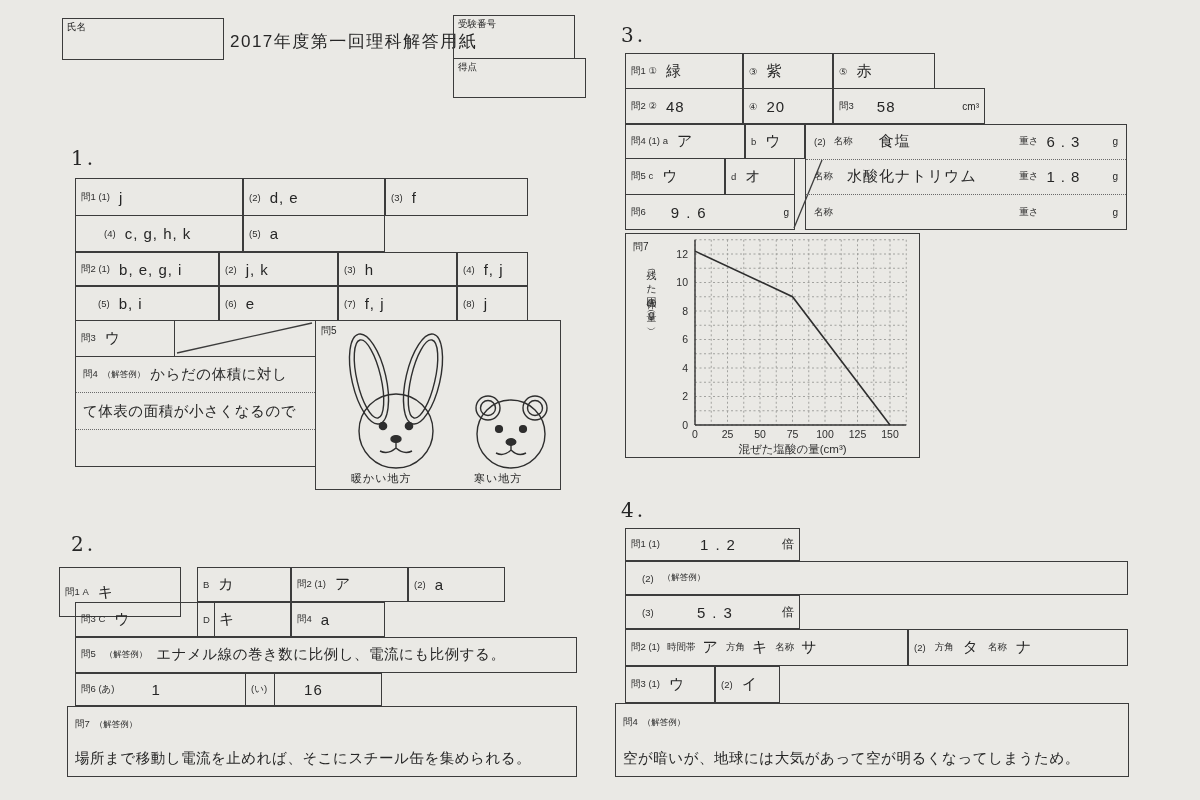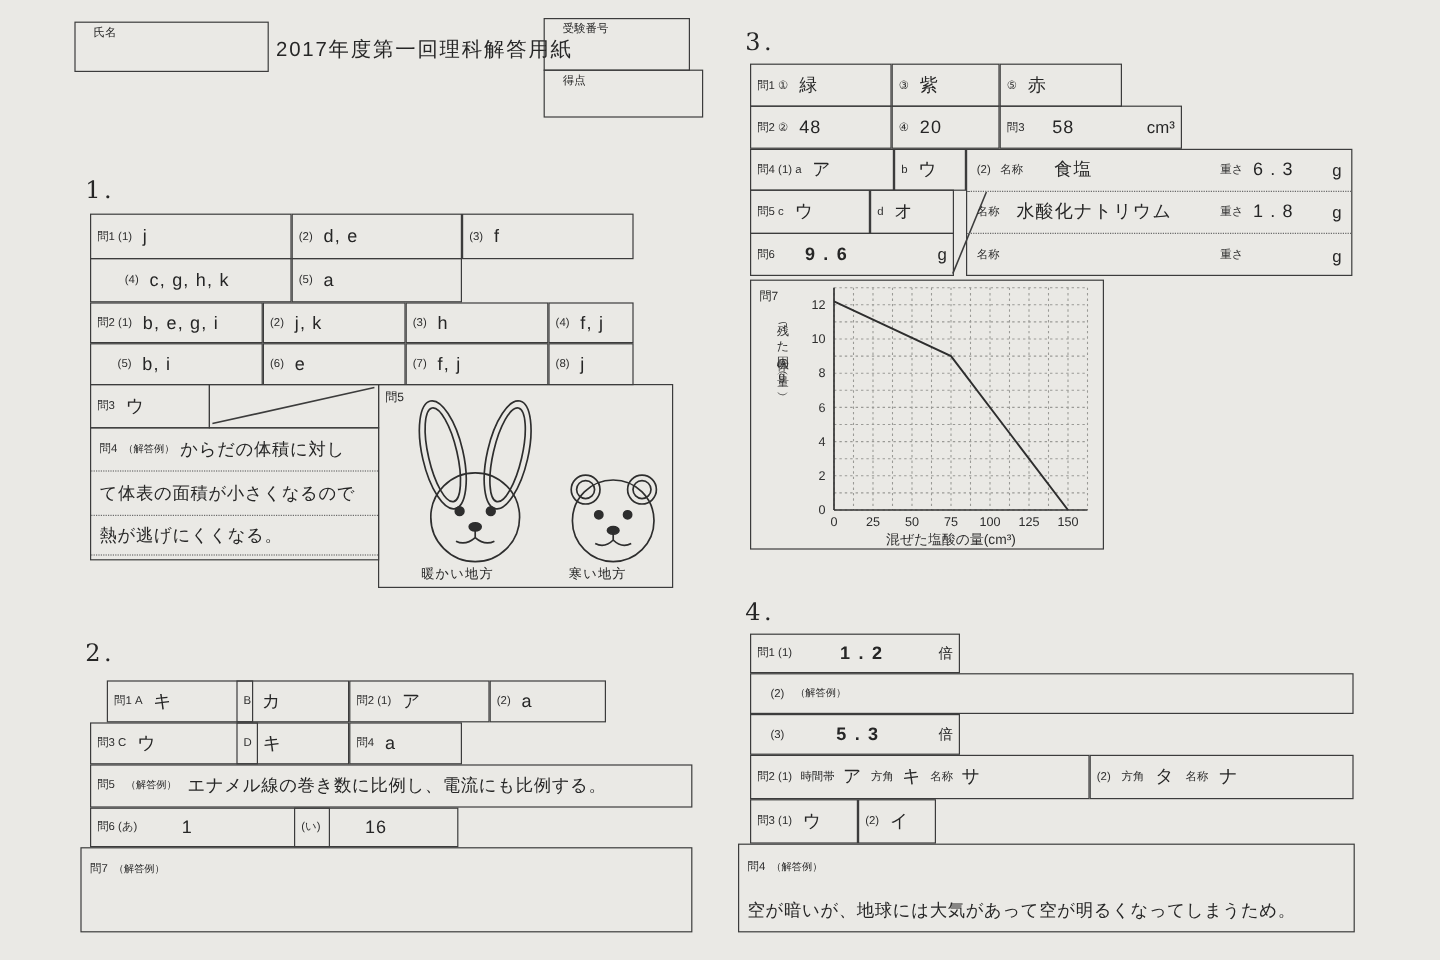--- a/index.html
+++ b/index.html
@@ -7,29 +7,29 @@
     width:1200px;height:800px;position:relative;overflow:hidden;
     background:#eae9e5;
     font-family:"Liberation Sans","DejaVu Sans",sans-serif;
     color:#262626;
   }
   .cell,.box{position:absolute;border:1.5px solid #3c3c3c;box-sizing:border-box;background:transparent;}
   .cell{display:flex;align-items:center;padding:2px 5px;gap:9px;}
   .cell.spread{justify-content:space-between;}
   .lbl{font-size:9.5px;white-space:nowrap;flex:0 0 auto;color:#2e2e2e;}
   .ans{font-size:15px;white-space:nowrap;letter-spacing:1px;}
-  .num-ans{letter-spacing:7px;font-weight:bold;}
-  .unit{font-size:14px;white-space:nowrap;}
+  .num-ans{letter-spacing:7px;}
+  .unit{font-size:10px;white-space:nowrap;}
   .push{margin-left:auto;}
   .note{font-size:8.5px;white-space:nowrap;}
   .txt{font-size:14.5px;white-space:nowrap;letter-spacing:0.5px;}
   .sec-num{position:absolute;font-family:"DejaVu Serif","Liberation Serif",serif;font-size:20px;letter-spacing:3px;}
   .tline{display:flex;align-items:center;padding:0 7px;gap:5px;}
   .dotline{border-bottom:1.2px dotted #6a6a6a;}
-  .hdr-label{position:absolute;top:2px;left:15px;font-size:9.5px;}
+  .hdr-label{position:absolute;top:2px;left:4px;font-size:9.5px;}
   .title{position:absolute;font-size:17px;letter-spacing:1.5px;}
   .slash-svg,.chart-svg{position:absolute;}
   .vlabel{
     position:absolute;writing-mode:vertical-rl;text-orientation:upright;
     font-size:10px;letter-spacing:1.5px;line-height:1;color:#2e2e2e;
   }
   .q-tag{position:absolute;font-size:10px;}
   .caption{position:absolute;font-size:11px;letter-spacing:1px;}
   .rrow{display:flex;align-items:center;padding:0 8px;gap:8px;height:35.3px;box-sizing:border-box;}
   .rname{font-size:15px;letter-spacing:1px;flex:1 1 auto;padding-left:18px;white-space:nowrap;}
@@ -117,23 +117,20 @@
 
 <div class="box" style="left:75px;top:356px;width:241px;height:111px">
   <div class="tline dotline" style="height:35px">
     <span class="lbl">問4</span>
     <span class="note">（解答例）</span>
     <span class="txt">からだの体積に対し</span>
   </div>
   <div class="tline dotline" style="height:36px">
     <span class="txt">て体表の面積が小さくなるので</span>
   </div>
-  <div class="tline dotline" style="height:32px">
-    <span class="txt">熱が逃げにくくなる。</span>
-  </div>
 </div>
 
 <div class="box" style="left:315px;top:320px;width:246px;height:170px">
   <span class="q-tag" style="left:5px;top:3px">問5</span>
   <svg width="243" height="145" style="position:absolute;left:0;top:10px">
 
     <g stroke="#2e2e2e" fill="none" stroke-width="1.4">
       <ellipse cx="53" cy="48" rx="17" ry="46" transform="rotate(-13 53 48)"></ellipse>
       <ellipse cx="53" cy="48" rx="12" ry="40" transform="rotate(-13 53 48)"></ellipse>
       <ellipse cx="107" cy="48" rx="17" ry="46" transform="rotate(13 107 48)"></ellipse>
@@ -156,21 +153,21 @@
       <ellipse cx="195" cy="111" rx="4.8" ry="3.2" fill="#2e2e2e"></ellipse>
       <path d="M195 114 L195 119 M195 119 Q188 126 180 122 M195 119 Q202 126 210 122"></path>
     </g>
   </svg>
   <span class="caption" style="left:35px;top:150px">暖かい地方</span>
   <span class="caption" style="left:158px;top:150px">寒い地方</span>
 </div>
 
 <div class="sec-num" style="left:71px;top:532px">2.</div>
 
-<div class="cell" style="left:89px;top:567px;width:122px;height:35px">
+<div class="cell" style="left:59px;top:567px;width:122px;height:50px">
   <span class="lbl">問1 A</span>
   <span class="ans">キ</span>
 </div>
 <div class="cell" style="left:197px;top:567px;width:94px;height:35px">
   <span class="lbl">B</span>
   <span class="ans">カ</span>
 </div>
 <div class="cell" style="left:291px;top:567px;width:117px;height:35px">
   <span class="lbl">問2 (1)</span>
   <span class="ans">ア</span>
@@ -204,20 +201,23 @@
 </div>
 <div class="cell" style="left:245px;top:672.5px;width:137px;height:33px">
   <span class="lbl">(い)</span>
   <span class="ans" style="margin-left:28px">16</span>
 </div>
 
 <div class="box" style="left:67px;top:706px;width:510px;height:71px">
   <div class="tline" style="height:35px">
     <span class="lbl">問7</span>
     <span class="note">（解答例）</span>
+  </div>
+  <div class="tline" style="height:33px">
+    <span class="txt">場所まで移動し電流を止めれば、そこにスチール缶を集められる。</span>
   </div>
 </div>
 
 <div class="sec-num" style="left:621px;top:23px">3.</div>
 
 <div class="cell" style="left:625px;top:53px;width:118px;height:36px">
   <span class="lbl">問1 ①</span>
   <span class="ans">緑</span>
 </div>
 <div class="cell" style="left:743px;top:53px;width:90px;height:36px">

